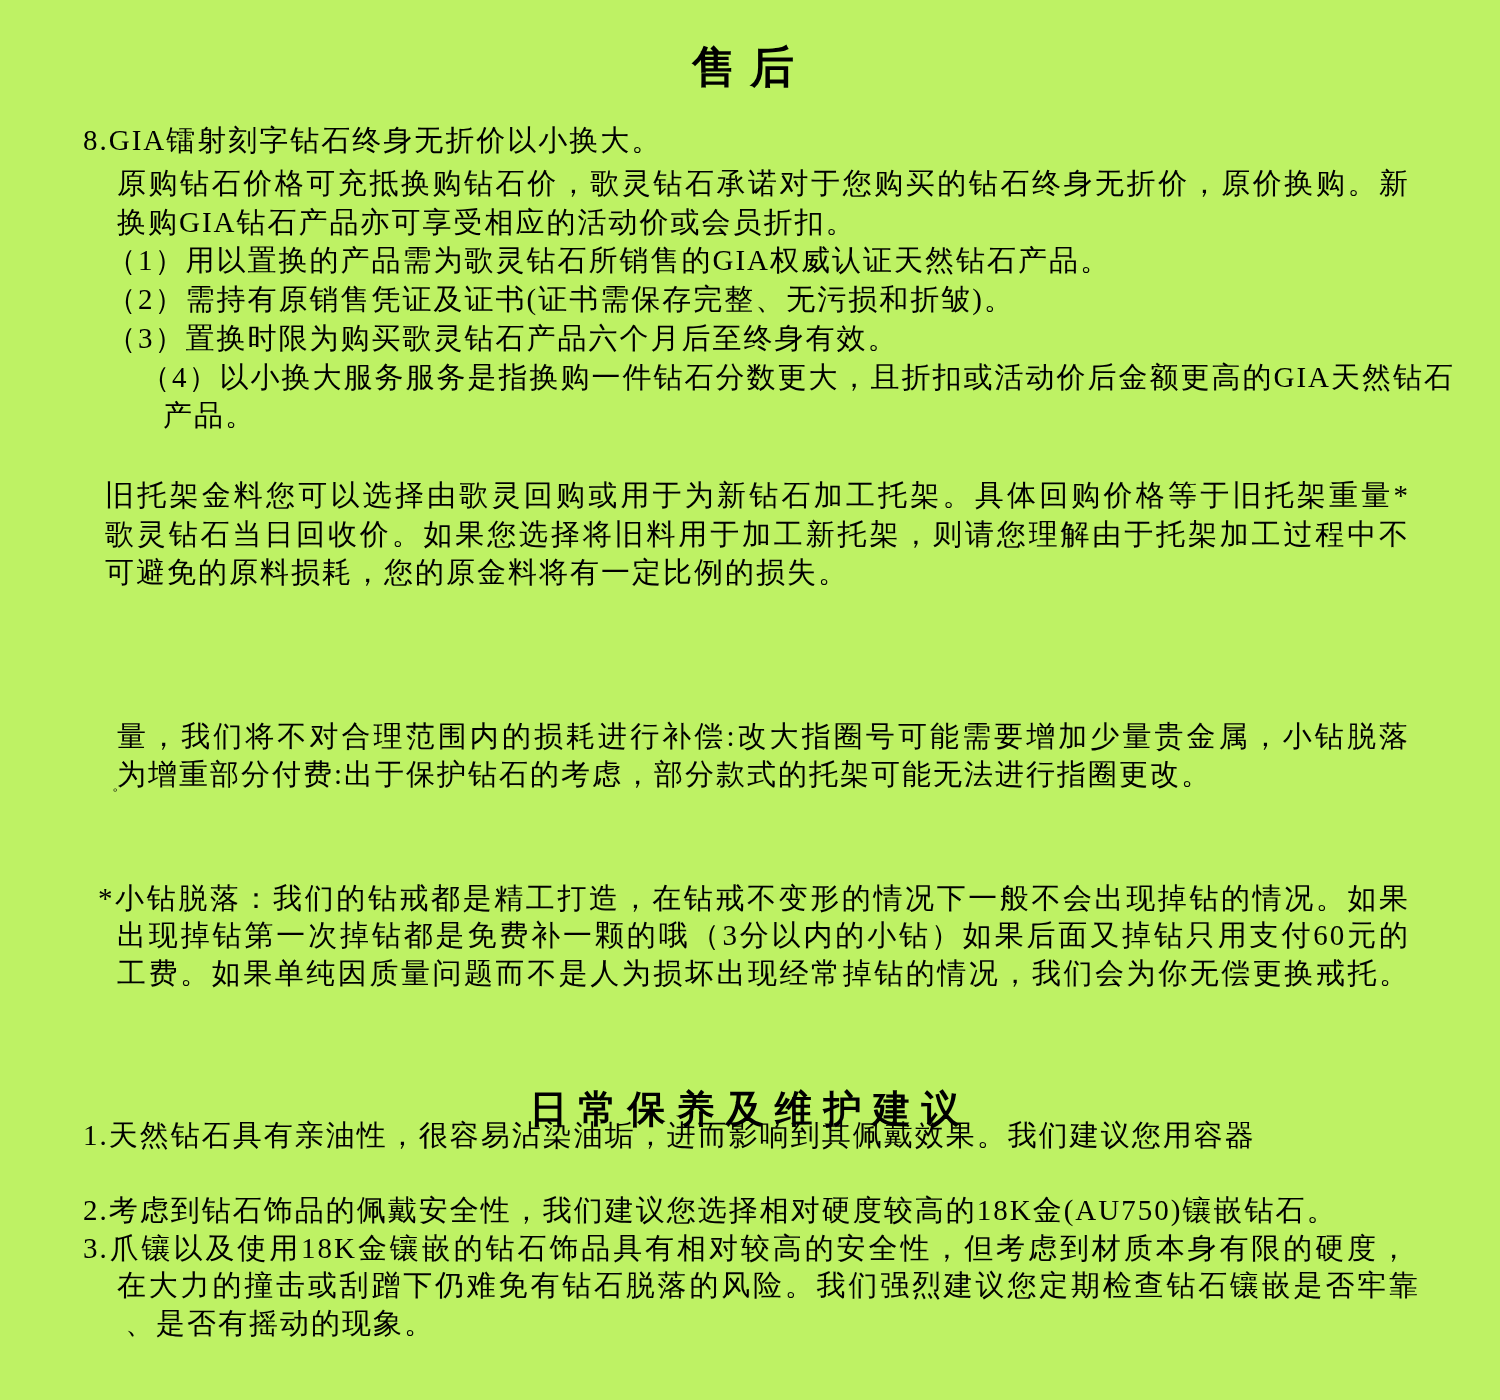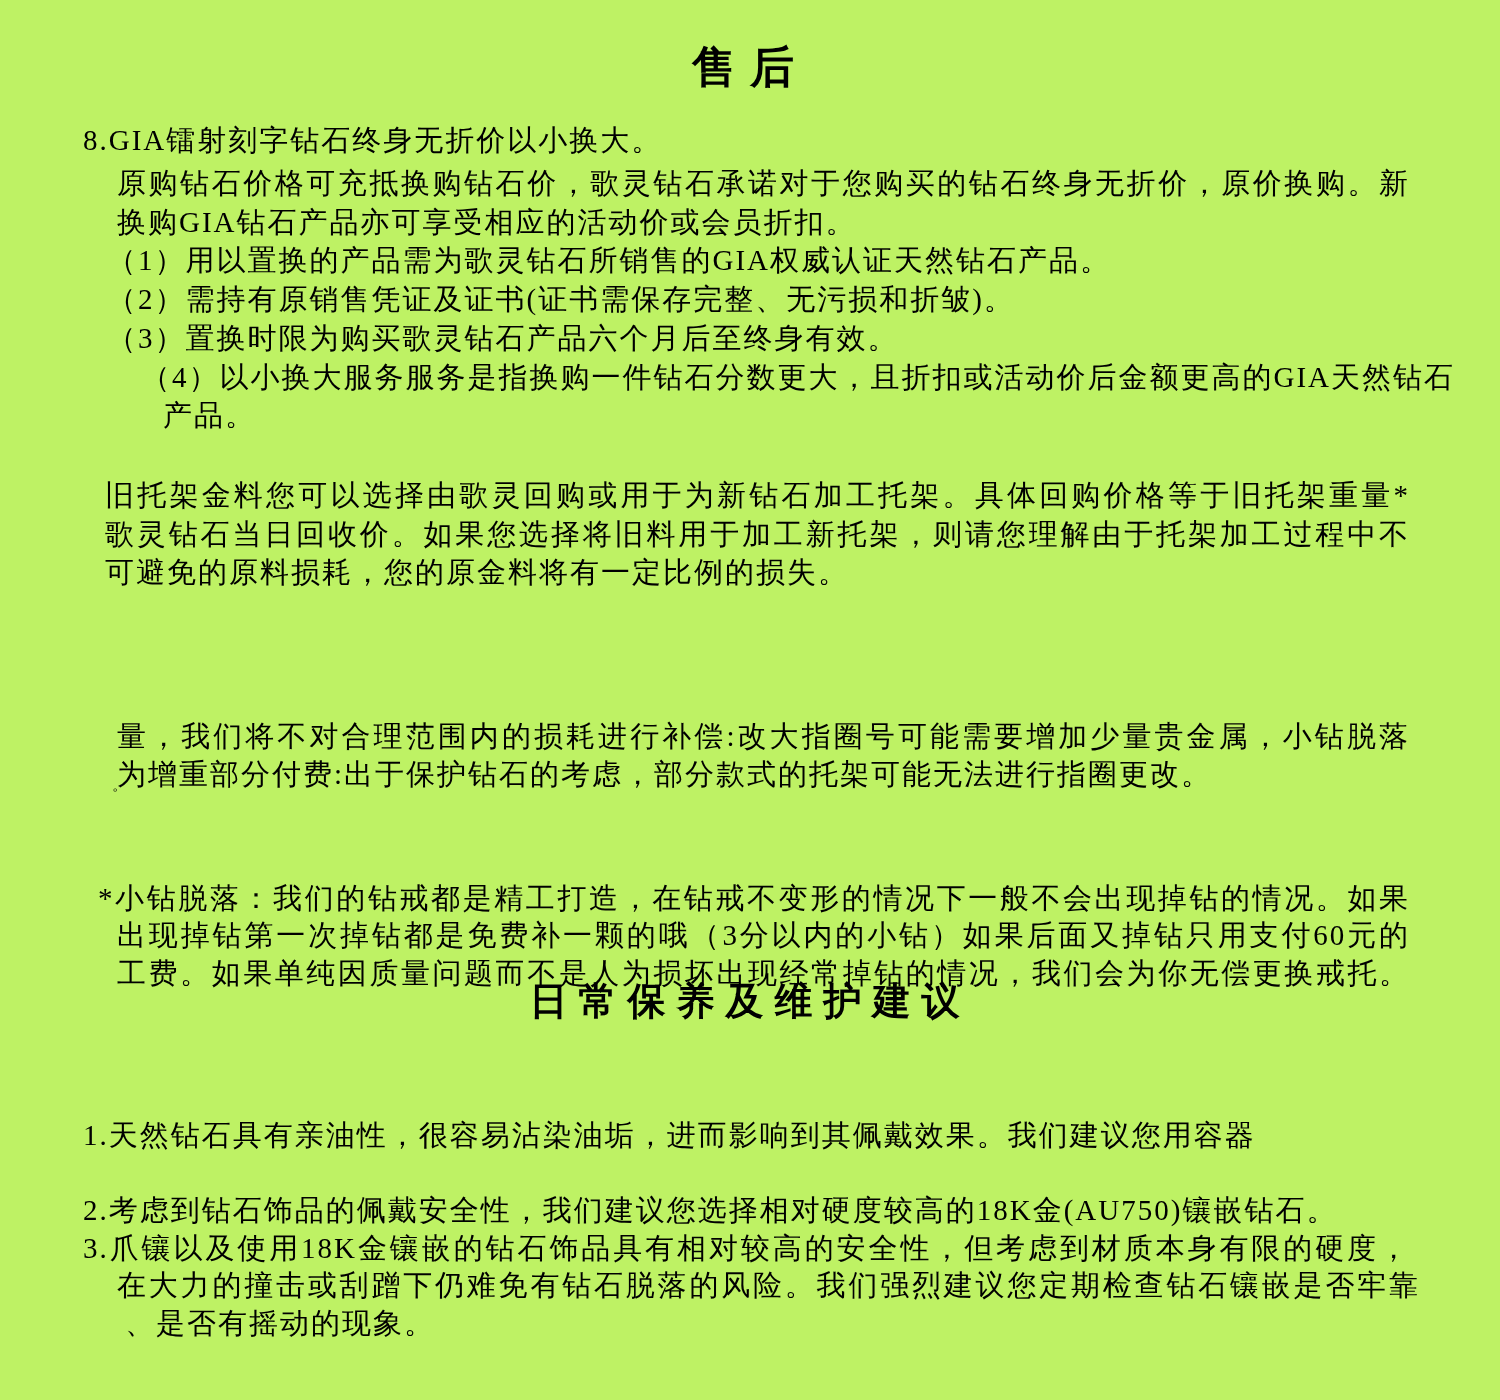--- a/index.html
+++ b/index.html
@@ -23,21 +23,21 @@
     width: 1500px;
     text-align: center;
     font-size: 44px;
     font-weight: bold;
     letter-spacing: 14px;
     line-height: 56px;
     white-space: nowrap;
   }
   .section-title {
     position: absolute;
-    top: 976px;
+    top: 1084px;
     left: 0;
     width: 1500px;
     text-align: center;
     font-size: 38px;
     font-weight: bold;
     letter-spacing: 11px;
     line-height: 50px;
     white-space: nowrap;
   }
   .ln {

